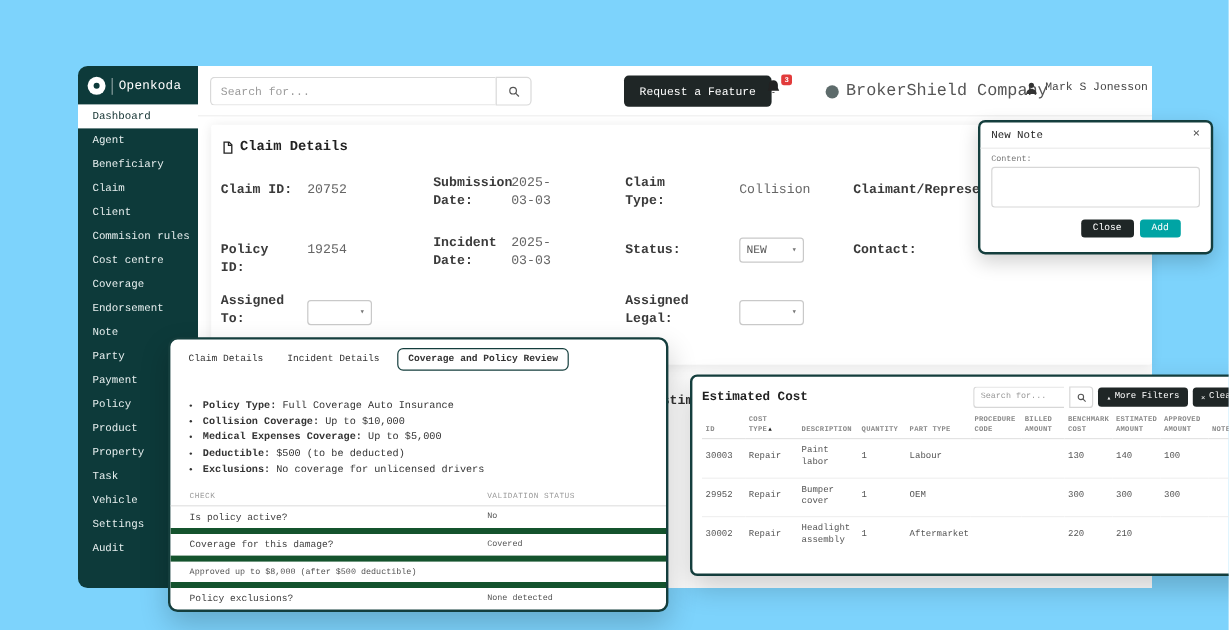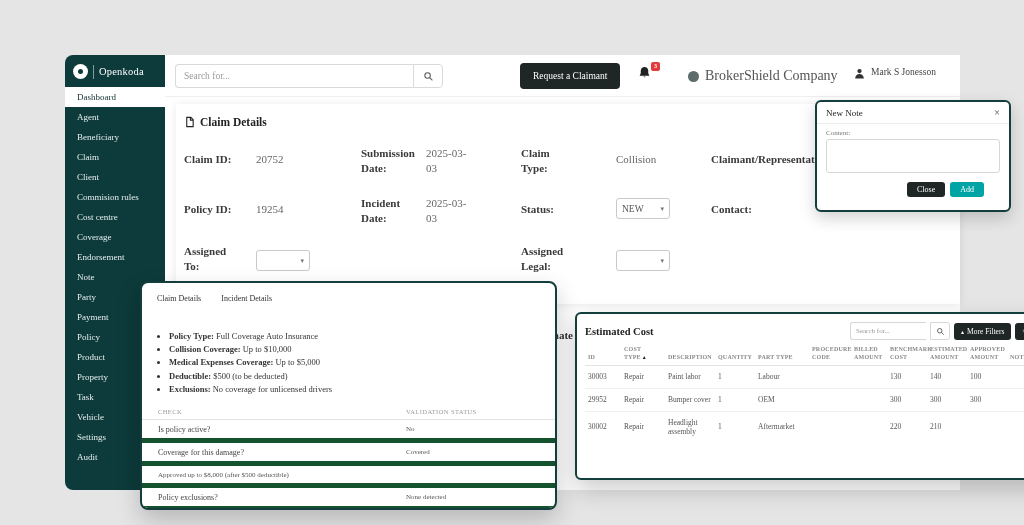--- a/index.html
+++ b/index.html
@@ -1,17 +1,17 @@
 <!DOCTYPE html>
 <html><head>
 <meta charset="utf-8">
 <style>
 *{margin:0;padding:0;box-sizing:border-box}
 body{background:#fff}
-.canvas{position:relative;width:1024px;height:525px;background:#e5e5e5;font-family:Liberation Serif, serif;overflow:hidden}
+.canvas{position:relative;width:1024px;height:525px;background:#7dd3fc;font-family:Liberation Mono, monospace;overflow:hidden}
 .app{position:absolute;left:65px;top:55px;width:895px;height:435px}
 
 .sidebar{position:absolute;left:0;top:0;width:100px;height:435px;background:#0d3a3a;border-radius:8px 0 0 8px;color:#fff;z-index:2}
 .logo{display:flex;align-items:center;gap:5px;padding:9px 8px 8px}
 .logo-ring{width:15px;height:15px;border-radius:50%;background:#fff;display:flex;align-items:center;justify-content:center;flex:none}
 .logo-ring i{width:5px;height:5px;border-radius:50%;background:#0d3a3a;display:block}
 .logo-sep{width:1px;height:14px;background:rgba(255,255,255,.5)}
 .logo-text{font-size:10.5px;color:#fff;letter-spacing:.2px}
 .nav-item{font-size:9px;color:#e7efef;padding:5px 12px;cursor:pointer;white-space:nowrap}
 .nav-item.active{background:#fff;color:#11302f}
@@ -121,21 +121,21 @@
       <header class="topbar">
         <div class="search-group">
           <input class="search-input" type="text" placeholder="Search for..." style="">
           <button class="search-btn">
             <svg width="11" height="11" viewBox="0 0 24 24">
                 <circle cx="10" cy="10" r="6" fill="none" stroke="#555" stroke-width="2.2"></circle>
                 <line x1="14.5" y1="14.5" x2="20.5" y2="20.5" stroke="#555" stroke-width="2.2"></line>
               </svg>
           </button>
         </div>
-        <button class="feature-btn">Request a Claimant</button>
+        <button class="feature-btn">Request a Feature</button>
         <div class="bell-wrap">
           <svg width="15" height="15" viewBox="0 0 24 24" fill="#222">
               <path d="M12 3c-3.3 0-6 2.7-6 6v4.2L4.2 17h15.6L18 13.2V9c0-3.3-2.7-6-6-6z"></path>
               <path d="M10.2 18.5a1.9 1.9 0 0 0 3.6 0z"></path>
             </svg>
           <span class="badge">3</span>
         </div>
         <div class="company">
           <span class="company-dot"></span>
           <span>BrokerShield Company</span>
@@ -190,20 +190,21 @@
       </section>
     </div>
   </div>
 
   <div class="repairs-heading">Repairs Estimate</div>
 
   <div class="tabs-panel">
     <div class="tabs-row">
       <div class="tab">Claim Details</div>
       <div class="tab">Incident Details</div>
+      <div class="tab active">Coverage and Policy Review</div>
     </div>
     <ul class="bullets">
       <li><b>Policy Type:</b><span> Full Coverage Auto Insurance</span></li>
       <li><b>Collision Coverage:</b><span> Up to $10,000</span></li>
       <li><b>Medical Expenses Coverage:</b><span> Up to $5,000</span></li>
       <li><b>Deductible:</b><span> $500 (to be deducted)</span></li>
       <li><b>Exclusions:</b><span> No coverage for unlicensed drivers</span></li>
     </ul>
     <div class="checks-head">
       <span>CHECK</span>

